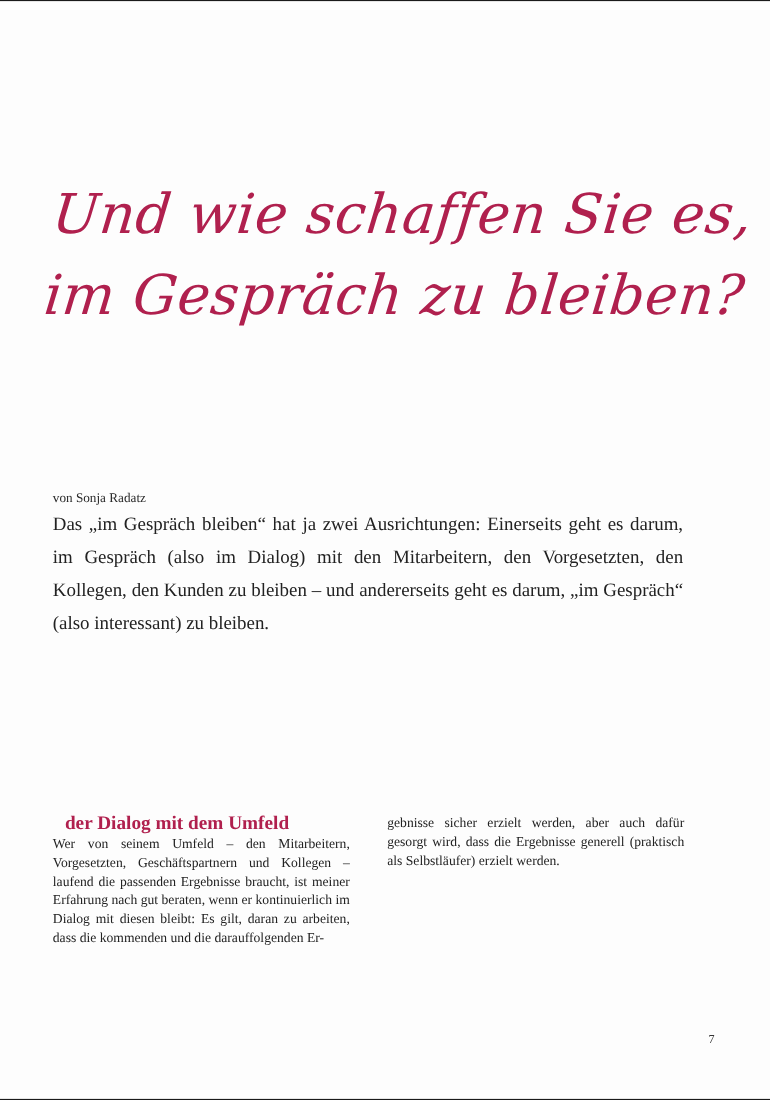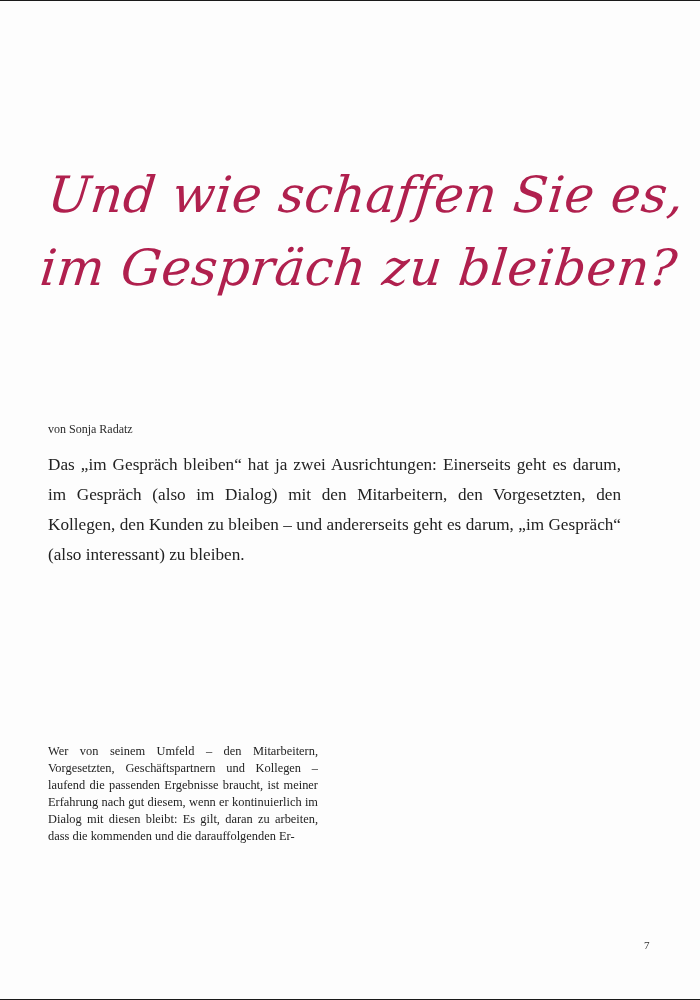--- a/index.html
+++ b/index.html
@@ -29,29 +29,29 @@
       line-height: 73px;
       color: #b0204e;
       letter-spacing: 0.5px;
       transform: skewX(-6deg);
       transform-origin: left top;
     }
     .title .line { display: block; white-space: nowrap; }
     .byline {
       position: absolute;
       left: 48px;
-      top: 421px;
+      top: 444px;
       font-family: "Liberation Serif", serif;
       font-size: 12px;
       color: #2a2a2a;
     }
     .intro {
       position: absolute;
       left: 48px;
-      top: 449px;
+      top: 461px;
       width: 573px;
       font-family: "Liberation Serif", serif;
       font-size: 17.2px;
       line-height: 30px;
       color: #222;
       text-align: justify;
       text-align-last: left;
     }
     .intro p { margin: 0; }
     .columns {
@@ -104,22 +104,24 @@
 
   <div class="byline">von Sonja Radatz</div>
 
   <div class="intro">
     <p>Das „im Gespräch bleiben“ hat ja zwei Ausrichtungen: Einerseits geht es darum, im Gespräch (also im Dialog) mit den Mitarbeitern, den Vorgesetzten, den Kollegen, den Kunden zu bleiben – und andererseits geht es darum, „im Gespräch“ (also interessant) zu bleiben.</p>
   </div>
 
   <div class="columns">
     <div class="col left">
       <h2 class="section-heading">
+        <span class="indent">der Dialog mit dem Umfeld</span>
       </h2>
-      <p>Wer von seinem Umfeld – den Mitarbeitern, Vorgesetzten, Geschäftspartnern und Kollegen – laufend die passenden Ergebnisse braucht, ist meiner Erfahrung nach gut diesem, wenn er kontinuierlich im Dialog mit diesen bleibt: Es gilt, daran zu arbeiten, dass die kommenden und die darauffolgenden Er-</p>
+      <p>Wer von seinem Umfeld – den Mitarbeitern, Vorgesetzten, Geschäftspartnern und Kollegen – laufend die passenden Ergebnisse braucht, ist meiner Erfahrung nach gut beraten, wenn er kontinuierlich im Dialog mit diesen bleibt: Es gilt, daran zu arbeiten, dass die kommenden und die darauffolgenden Er-</p>
     </div>
     <div class="col right">
+      <p>gebnisse sicher erzielt werden, aber auch dafür gesorgt wird, dass die Ergebnisse generell (praktisch als Selbstläufer) erzielt werden.</p>
     </div>
   </div>
 
   <div class="page-number">7</div>
 
 </div>
 
 </body></html>

